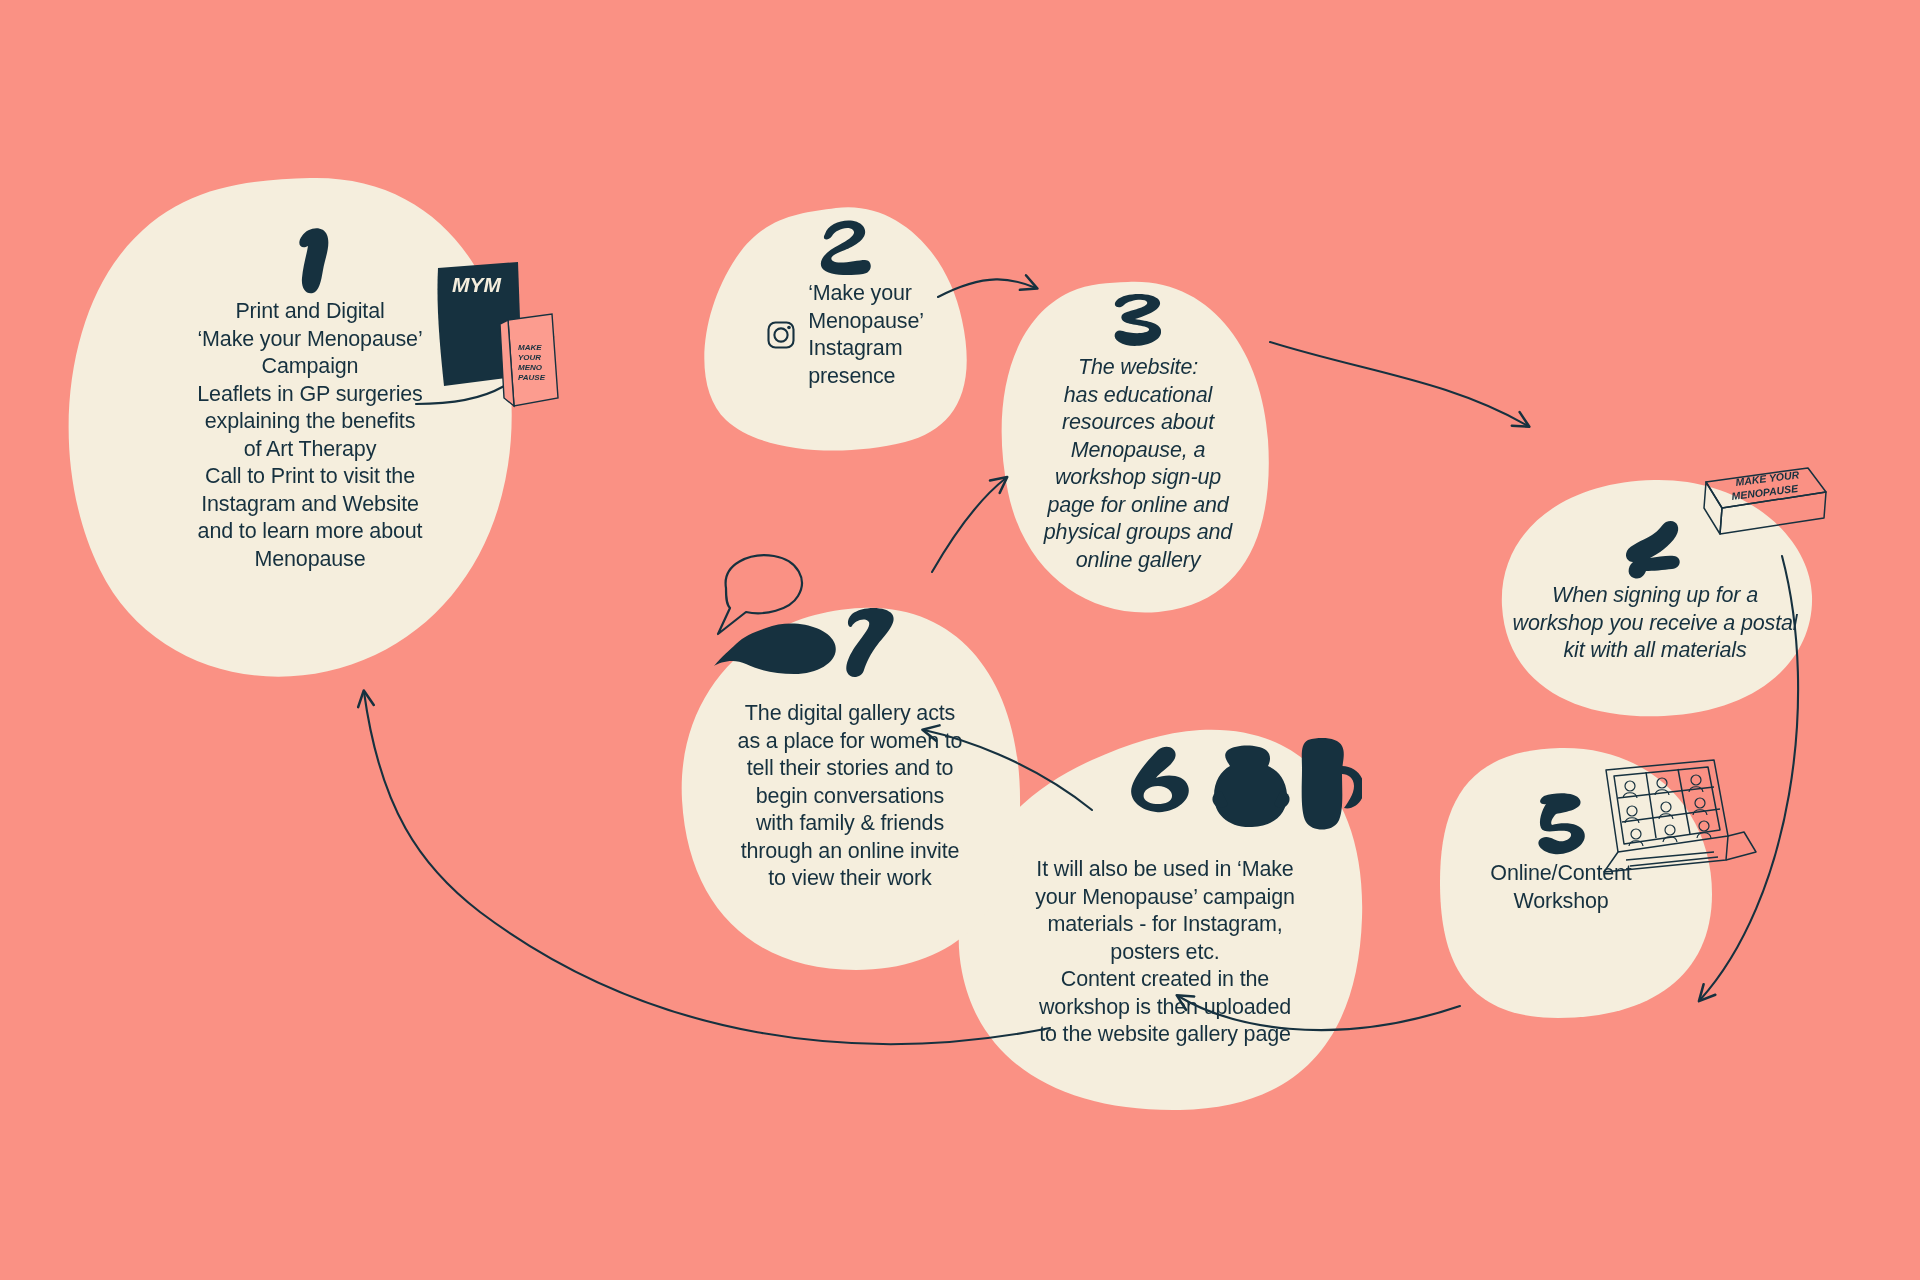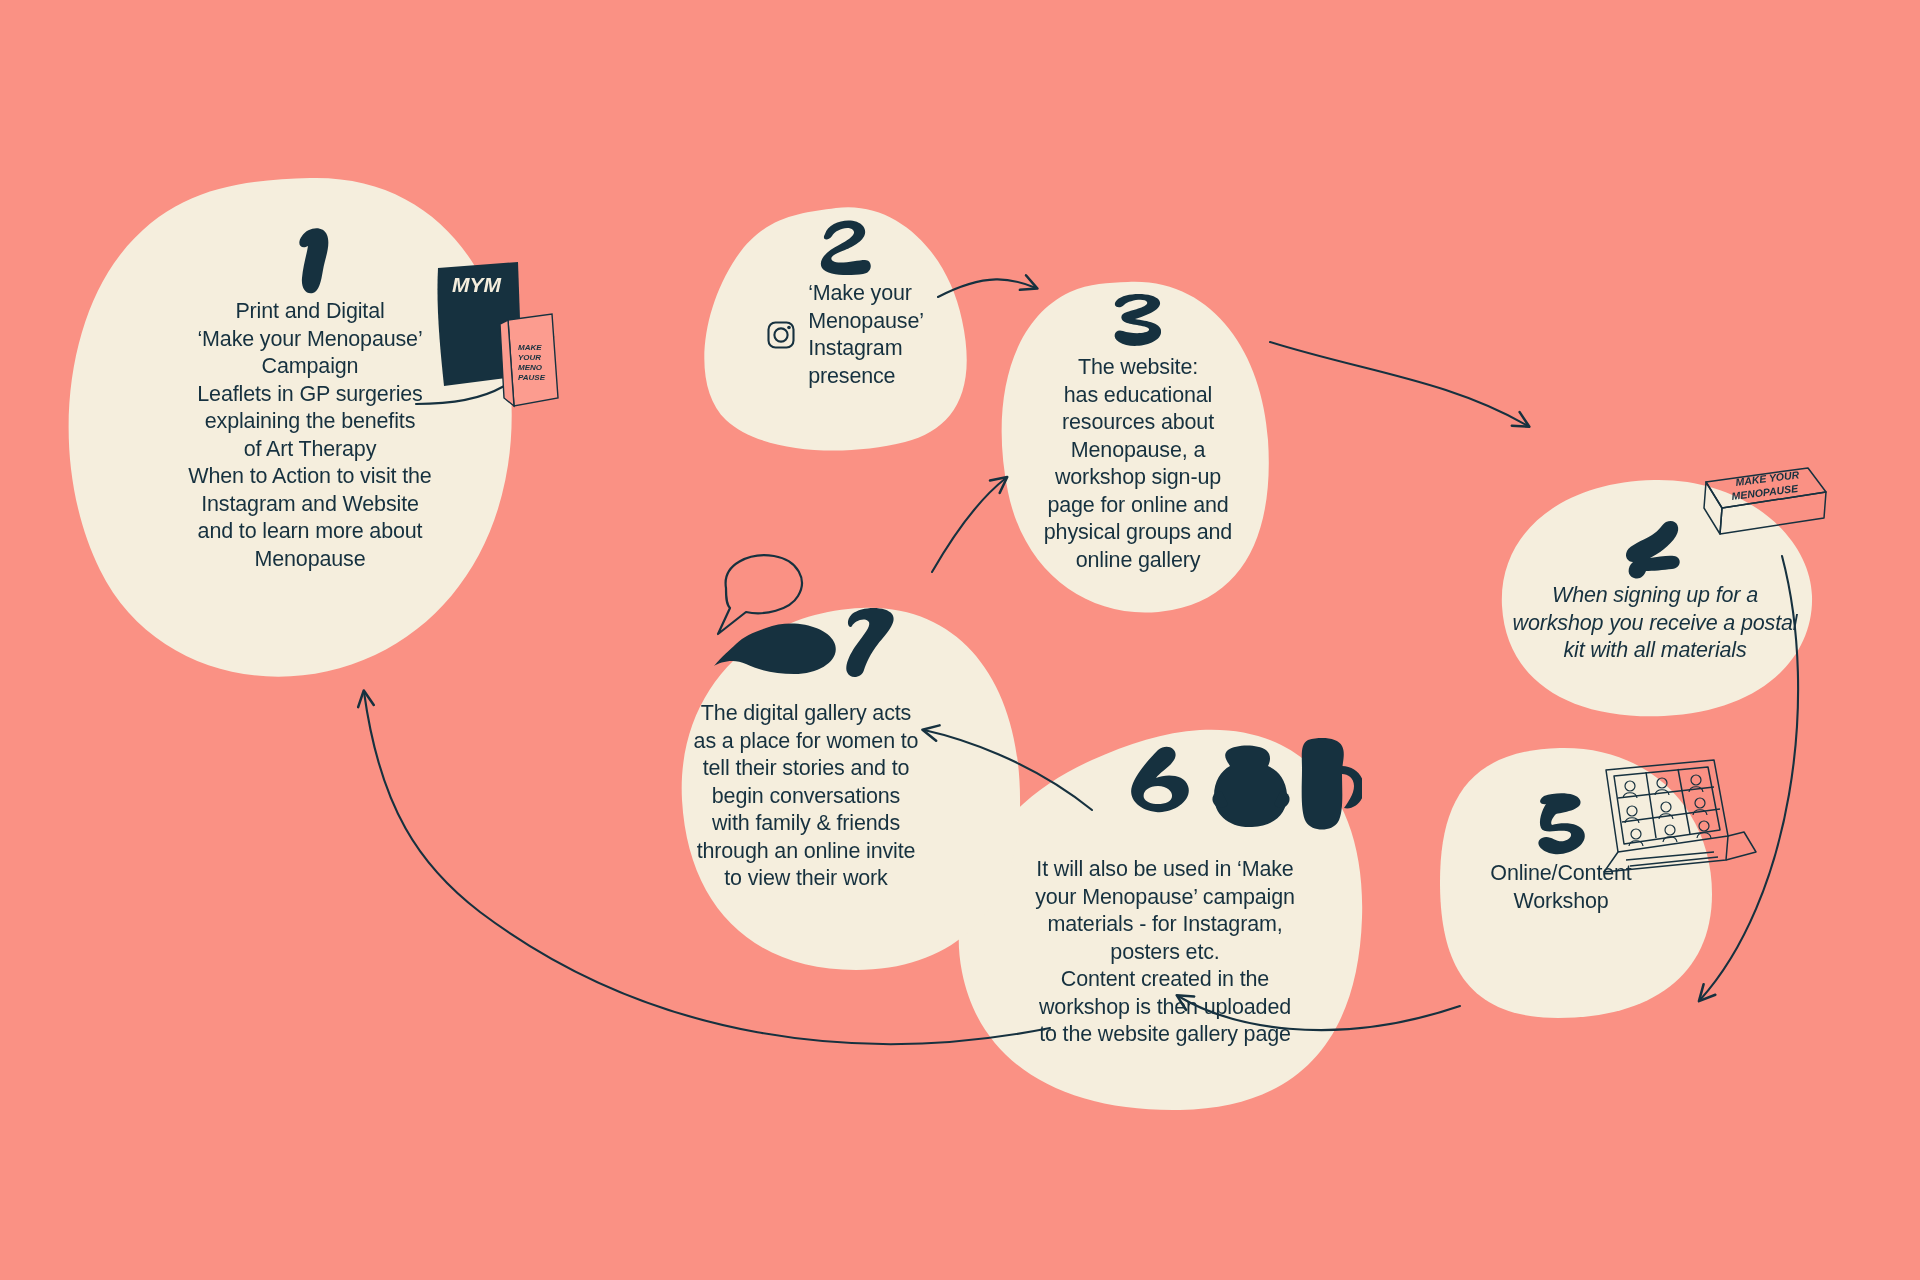--- a/index.html
+++ b/index.html
@@ -95,21 +95,21 @@
   <div class="node" style="left:100px; top:222px; width:420px;">
     <svg class="numeral" width="66" height="76" viewBox="0 0 66 76">
       <path d="M25 14 C31 5 46 3 50 13 C54 23 48 36 46 48 C44 60 42 69 36 71 C29 73 24 66 25 56 C26 44 30 31 31 24 C24 28 19 22 25 14 Z" fill="#16313F"></path>
     </svg>
     <div class="ntext">Print and Digital
 ‘Make your Menopause’
 Campaign</div>
     <div class="ntext">Leaflets in GP surgeries
 explaining the benefits
 of  Art Therapy</div>
-    <div class="ntext">When to Action to visit the
+    <div class="ntext">Call to Print to visit the
 Instagram and Website
 and to learn more about
 Menopause</div>
   </div>
 
   <svg class="illus" style="left:430px; top:258px;" width="140" height="160" viewBox="0 0 140 160">
     <path d="M8 10 L88 4 L92 118 L14 128 C10 90 6 48 8 10 Z" fill="#16313F"></path>
     <text x="22" y="34" font-family="'Liberation Sans',sans-serif" font-size="21" font-weight="bold" font-style="italic" fill="#F5EEDD">MYM</text>
     <path d="M78 62 L122 56 L128 140 L84 148 Z" fill="#FC9C8F" stroke="#16313F" stroke-width="1.4"></path>
     <path d="M78 62 L84 148 L74 140 L70 66 Z" fill="#FC9C8F" stroke="#16313F" stroke-width="1.4"></path>
@@ -131,21 +131,21 @@
         <circle cx="15" cy="15" r="6.6" fill="none" stroke="#16313F" stroke-width="2.1"></circle>
         <circle cx="23" cy="7.5" r="1.8" fill="#16313F"></circle>
       </svg>
       <div class="ntext ig-col">‘Make your
 Menopause’
 Instagram
 presence</div>
     </div>
   </div>
 
-  <div class="node" style="left:1018px; top:290px; width:240px;">
+  <div class="node" style="left:1018px; top:290px; width:240px;font-style:italic;">
     <svg class="numeral" width="62" height="64" viewBox="0 0 62 64">
       <path d="M10 10 C18 2 46 2 52 10 C58 19 38 26 28 29 C40 31 56 33 54 43 C52 55 24 60 12 52 C4 47 8 38 16 41 C24 44 40 44 42 40 C44 36 26 35 20 33 C13 31 12 24 20 22 C30 19 42 16 40 12 C38 8 22 10 17 15 C12 20 4 16 10 10 Z" fill="#16313F"></path>
     </svg>
     <div class="ntext">The website:
 has educational
 resources about
 Menopause, a
 workshop sign-up
 page for online and
 physical groups and
@@ -227,21 +227,21 @@
     <g fill="#16313F">
       <path d="M36 14 C46 6 58 14 52 24 C47 32 38 36 34 42 C44 38 62 38 66 50 C71 64 52 78 34 76 C16 74 6 62 10 50 C14 38 26 24 36 14 Z M36 50 C26 50 20 56 22 62 C24 68 38 70 46 66 C54 62 50 50 36 50 Z"></path>
       <path d="M106 14 C114 8 136 8 144 14 C150 19 148 26 146 30 C156 34 164 44 165 58 C166 76 154 90 130 91 C106 92 92 78 92 60 C92 45 99 35 108 30 C105 25 100 19 106 14 Z"></path>
       <path d="M100 56 C92 54 88 62 92 68 C96 74 104 72 106 68 Z"></path>
       <path d="M158 56 C166 54 170 62 166 68 C162 74 154 72 152 68 Z"></path>
       <path d="M186 4 C200 0 216 2 220 10 C224 18 220 26 220 38 C220 54 222 76 216 86 C210 96 190 96 184 86 C178 76 180 50 180 34 C180 20 178 8 186 4 Z"></path>
       <path d="M220 30 C234 30 244 42 242 56 C240 68 230 74 222 72 C226 66 232 58 232 50 C232 42 226 38 220 38 Z"></path>
     </g>
   </svg>
 
-  <div class="node" style="left:676px; top:700px; width:260px;">
+  <div class="node" style="left:720px; top:700px; width:260px;">
     <div class="ntext">The digital gallery acts
 as a place for women to
 tell their stories and to
 begin conversations
 with family &amp; friends
 through an online invite
 to view their work</div>
   </div>
 
   <svg class="illus" style="left:700px; top:552px;" width="230" height="140" viewBox="0 0 230 140">

